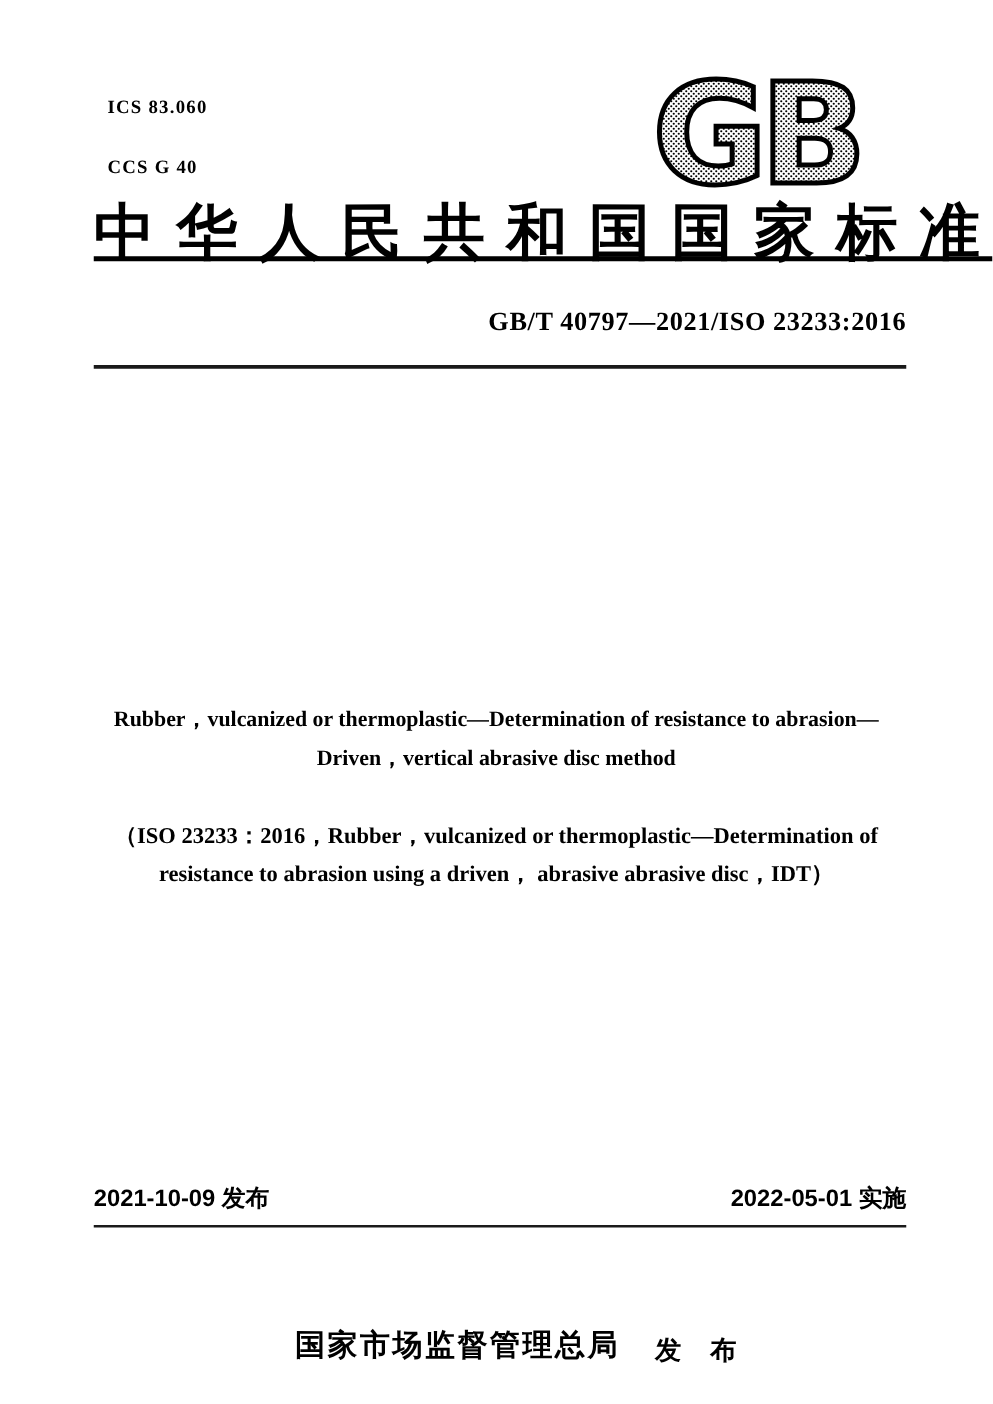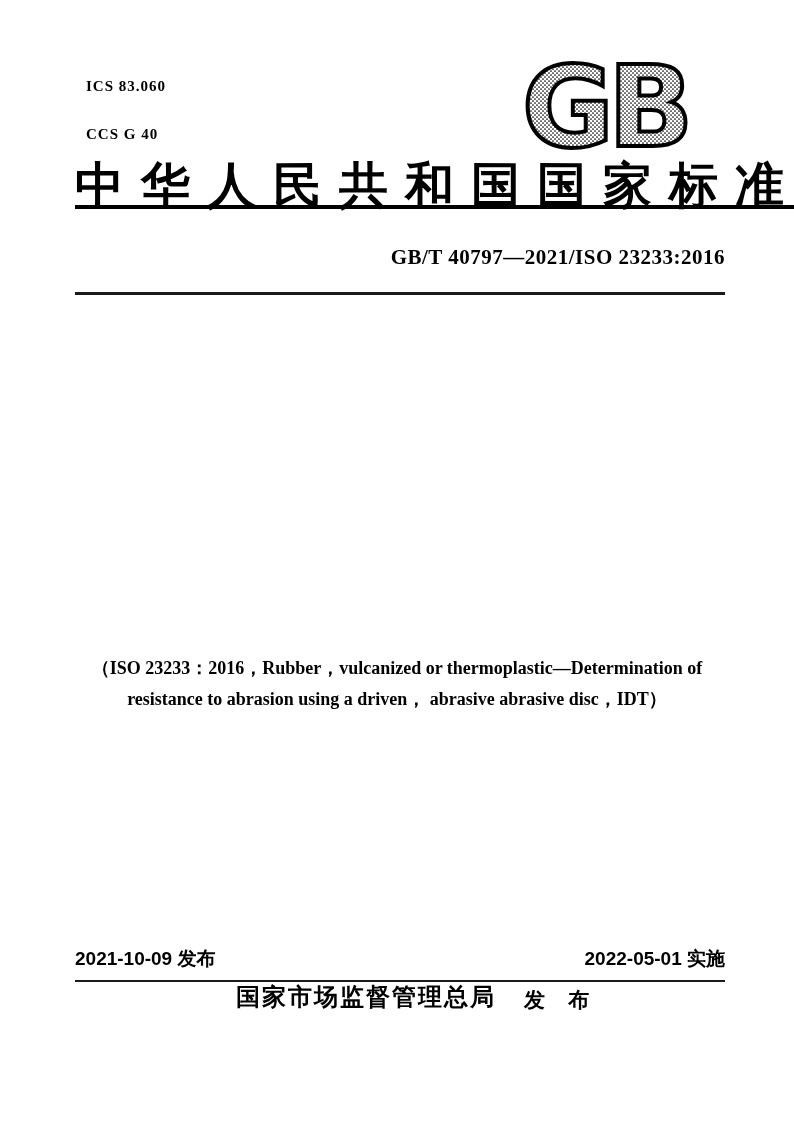--- a/index.html
+++ b/index.html
@@ -62,21 +62,21 @@
   }
   
   .dates-row{
     position:absolute; left:75px; top:946px; width:650px;
     display:flex; justify-content:space-between;
     font-family:"Liberation Sans", sans-serif;
     font-weight:bold; font-size:19px;
   }
   
   .publisher{
-    position:absolute; left:236px; top:980px;
+    position:absolute; left:236px; top:1060px;
     display:flex; align-items:center;justify-content:space-between;
   }
   .publisher-names{
     font-family:"Liberation Serif", serif;
     font-weight:bold; font-size:24px; line-height:27px;
     letter-spacing:2px; white-space:nowrap;
   }
   .publish-label{
     margin-left:28px; margin-top:6px;
     font-family:"Liberation Serif", serif;
@@ -105,20 +105,24 @@
     <text x="2" y="94" font-family="'DejaVu Sans', sans-serif" font-weight="bold" font-size="112" letter-spacing="-6" fill="url(#halftone)" stroke="#000000" stroke-width="4">GB</text>
   </svg>
 
   <div class="nat-title">中华人民共和国国家标准</div>
 
   <div class="std-number">GB/T 40797—2021/ISO 23233:2016</div>
 
   <div class="rule rule-top"></div>
 
 
+  <div class="title-en">
+    <div>Rubber，vulcanized or thermoplastic—Determination of resistance to abrasion—</div>
+    <div>Driven，vertical abrasive disc method</div>
+  </div>
 
   <div class="iso-ref">
     <div>（ISO 23233：2016，Rubber，vulcanized or thermoplastic—Determination of</div>
     <div>resistance to abrasion using a driven， abrasive abrasive disc，IDT）</div>
   </div>
 
   <div class="dates-row">
     <span>2021-10-09 发布</span>
     <span>2022-05-01 实施</span>
   </div>

